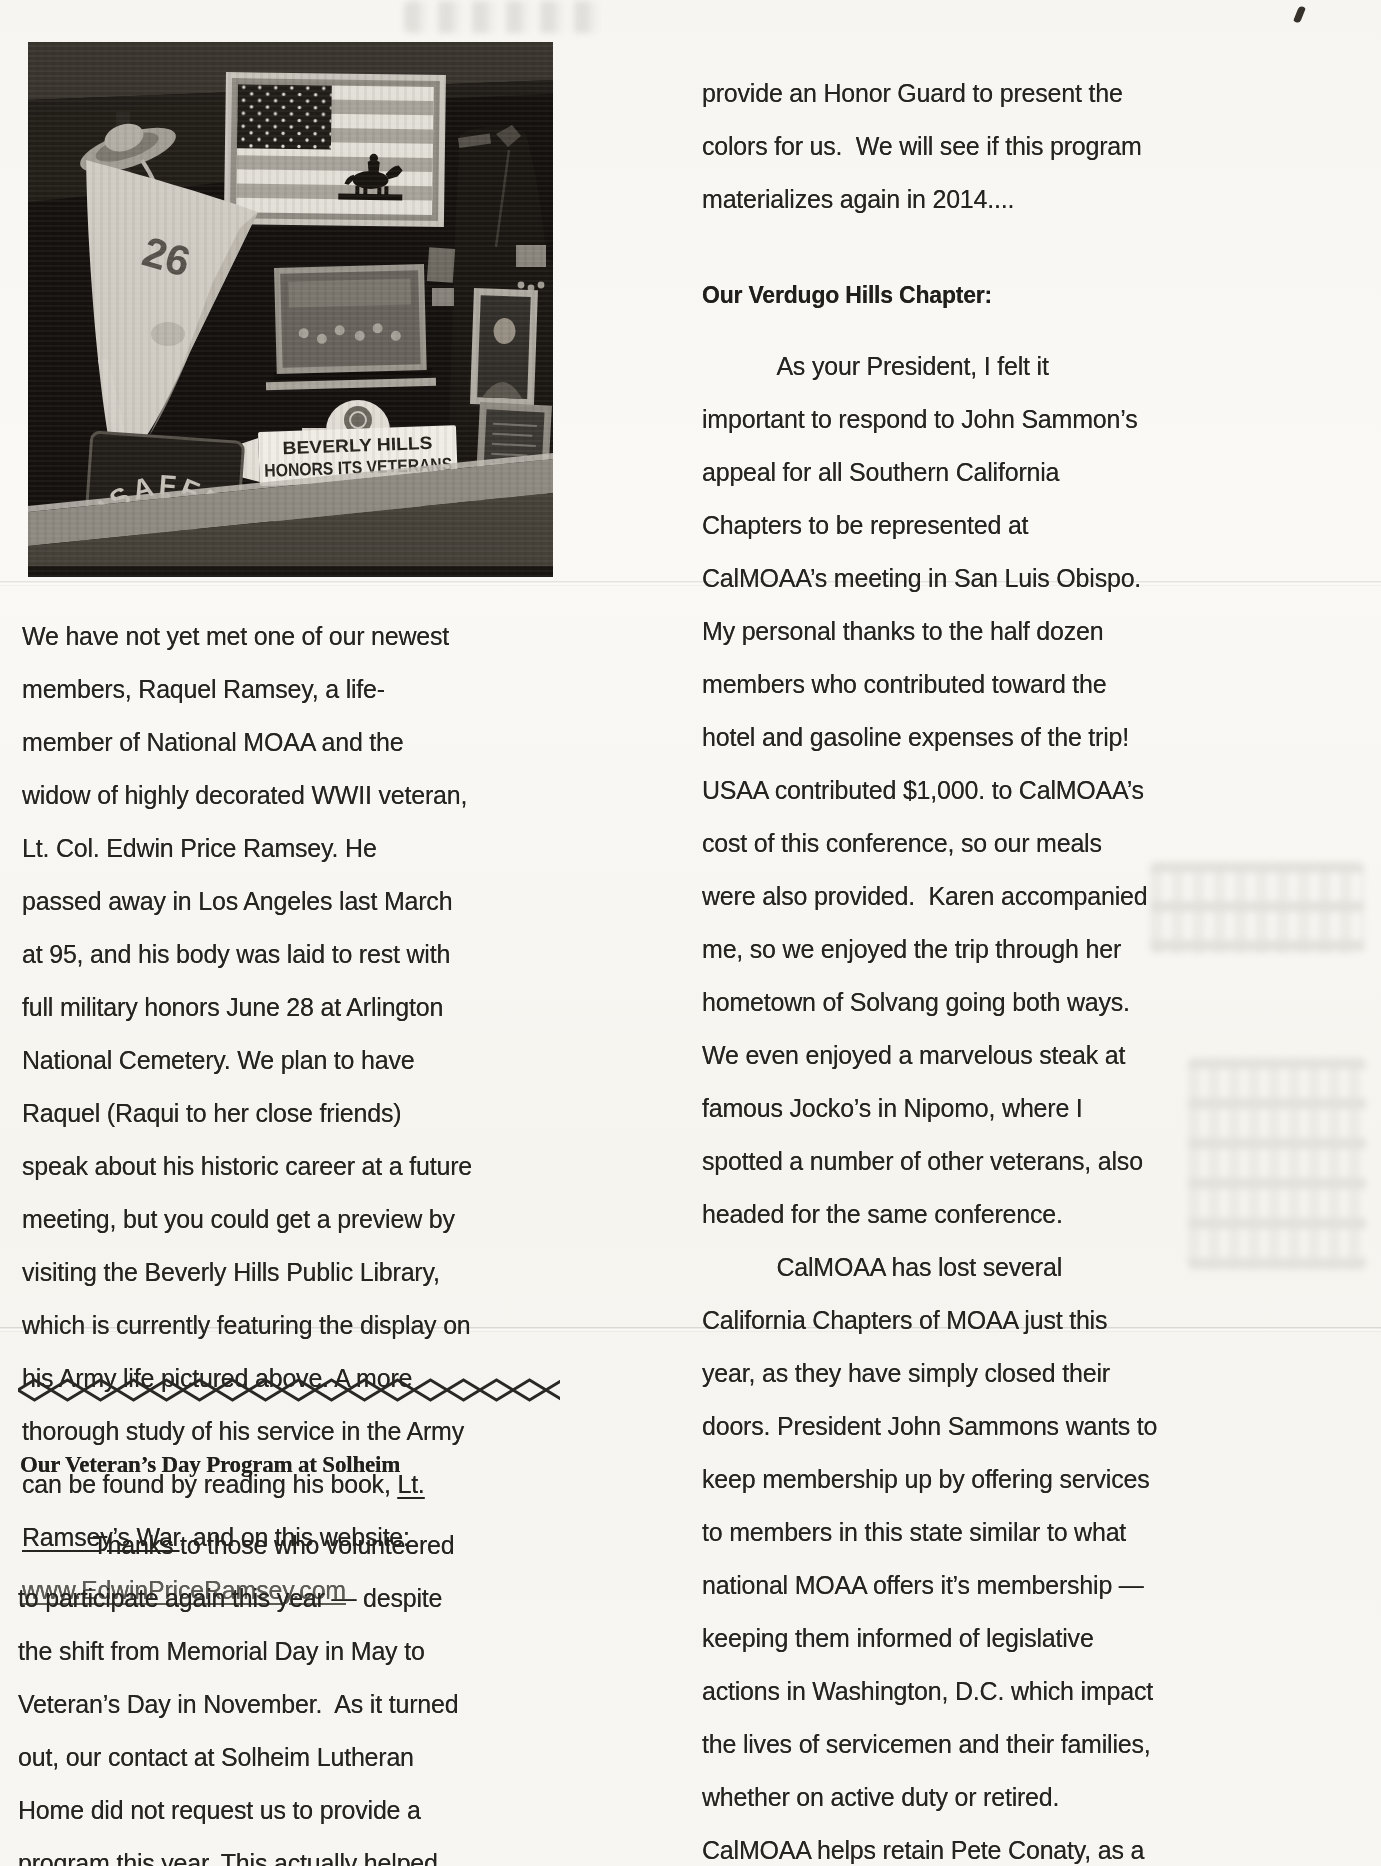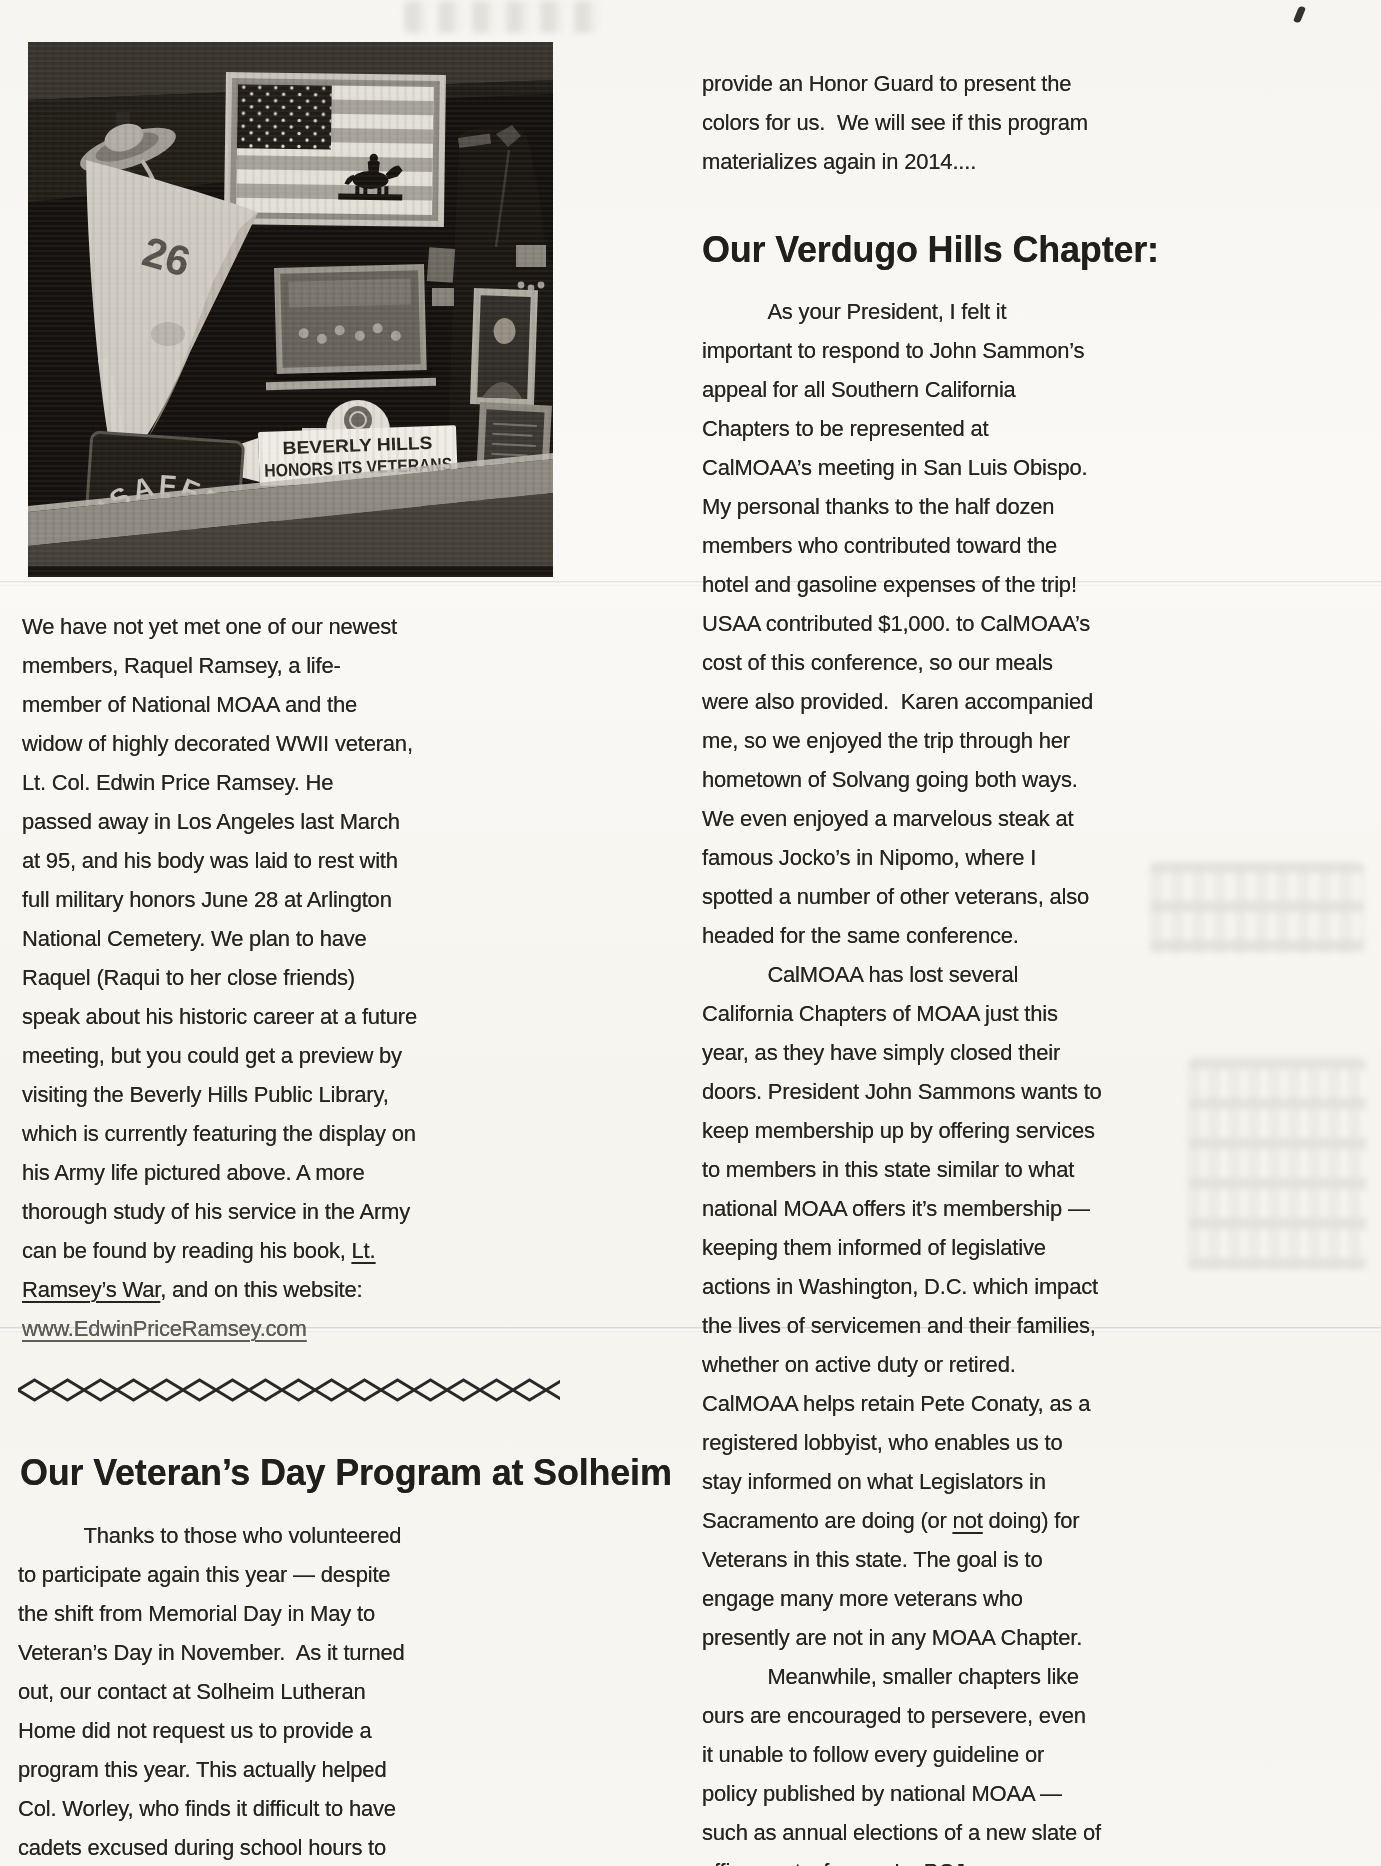--- a/index.html
+++ b/index.html
@@ -2,28 +2,28 @@
 <html><head>
 <meta charset="utf-8">
 <style>
   html,body{margin:0;padding:0;background:#dddbd5;}
   .page{
     position:relative;width:1381px;height:1866px;margin:0 auto;
     background:linear-gradient(180deg,#f6f5f1 0%,#faf9f5 28%,#f5f4ef 62%,#f7f6f2 100%);
     overflow:hidden;font-family:"Liberation Sans",sans-serif;color:#23211d;
   }
   .scan-text{
-    position:absolute;font-size:22px;line-height:39px;letter-spacing:-0.2px;
+    position:absolute;font-size:25px;line-height:53px;letter-spacing:-0.2px;
     white-space:nowrap;color:#26241f;text-shadow:0 0 .6px rgba(38,36,31,.75);
   }
   .scan-text b{font-weight:400;}
   .scan-text u, .scan-text .url{text-decoration:underline;text-decoration-thickness:2.3px;text-underline-offset:4px;}
   .url{color:#5f5c55;text-align:right;}
   .head{
-    position:absolute;margin:0;font-size:36px;font-weight:700;letter-spacing:-0.2px;
+    position:absolute;margin:0;font-size:23px;font-weight:700;letter-spacing:-0.2px;
     color:#211f1b;white-space:nowrap;text-shadow:0 0 .6px rgba(33,31,27,.8);
   }
   .rc{position:absolute;left:702px;top:42px;width:676px;}
   .rc .scan-text{position:static;}
   .rc .head{position:static;margin:49px 0 0 0;line-height:40px;}
   .photo{position:absolute;left:28px;top:42px;width:525px;height:535px;}
   .photo svg{display:block;}
   .photo::after{
     content:"";position:absolute;inset:0;pointer-events:none;
     background:
@@ -258,21 +258,21 @@
     <svg width="542" height="24" viewBox="0 0 542 24" xmlns="http://www.w3.org/2000/svg">
       <defs>
         <pattern id="diam" width="33" height="24" patternUnits="userSpaceOnUse">
           <path d="M0,12 L16.5,2 L33,12 L16.5,22 Z" fill="none" stroke="#2a2824" stroke-width="2.8"></path>
         </pattern>
       </defs>
       <rect width="542" height="24" fill="url(#diam)"></rect>
     </svg>
   </div>
 
-  <h2 class="head" style="left:20px;top:1452px;">Our Veteran’s Day Program at Solheim</h2>
+  <h2 class="head" style="left:20px;top:1452px;font-family:Liberation Serif, serif;">Our Veteran’s Day Program at Solheim</h2>
   <p class="scan-text" style="left:18px;top:1494px;">   Thanks to those who volunteered<br>to participate again this year — despite<br>the shift from Memorial Day in May to<br>Veteran’s Day in November.&nbsp; As it turned<br>out, our contact at Solheim Lutheran<br>Home did not request us to provide a<br>program this year. This actually helped<br><b>Col. Worley</b>, who finds it difficult to have<br>cadets excused during school hours to</p>
 
   <div class="rc">
     <p class="scan-text">provide an Honor Guard to present the<br>colors for us.&nbsp; We will see if this program<br>materializes again in 2014....</p>
     <h2 class="head">Our Verdugo Hills Chapter:</h2>
     <p class="scan-text">   As your President, I felt it<br>important to respond to John Sammon’s<br>appeal for all Southern California<br>Chapters to be represented at<br>CalMOAA’s meeting in San Luis Obispo.<br>My personal thanks to the half dozen<br>members who contributed toward the<br>hotel and gasoline expenses of the trip!<br>USAA contributed $1,000. to CalMOAA’s<br>cost of this conference, so our meals<br>were also provided.&nbsp; Karen accompanied<br>me, so we enjoyed the trip through her<br>hometown of Solvang going both ways.<br>We even enjoyed a marvelous steak at<br>famous Jocko’s in Nipomo, where I<br>spotted a number of other veterans, also<br>headed for the same conference.<br>   CalMOAA has lost several<br>California Chapters of MOAA just this<br>year, as they have simply closed their<br>doors. President John Sammons wants to<br>keep membership up by offering services<br>to members in this state similar to what<br>national MOAA offers it’s membership —<br>keeping them informed of legislative<br>actions in Washington, D.C. which impact<br>the lives of servicemen and their families,<br>whether on active duty or retired.<br>CalMOAA helps retain Pete Conaty, as a<br>registered lobbyist, who enables us to<br>stay informed on what Legislators in<br>Sacramento are doing (or <u>not</u> doing) for<br>Veterans in this state. The goal is to<br>engage many more veterans who<br>presently are not in any MOAA Chapter.<br>   Meanwhile, smaller chapters like<br>ours are encouraged to persevere, even<br>it unable to follow every guideline or<br>policy published by national MOAA —<br>such as annual elections of a new slate of<br>officers, etc.  for now! – PCJ</p>
   </div>
 
 </div>
 

